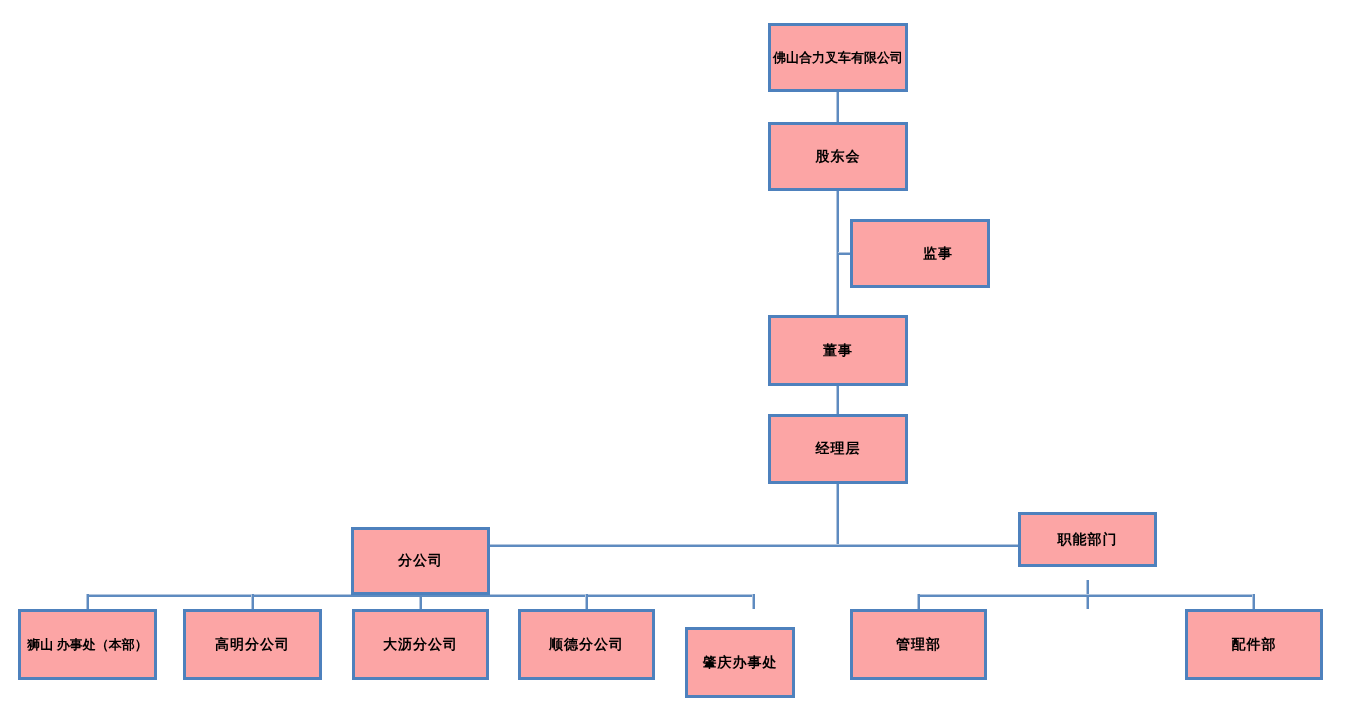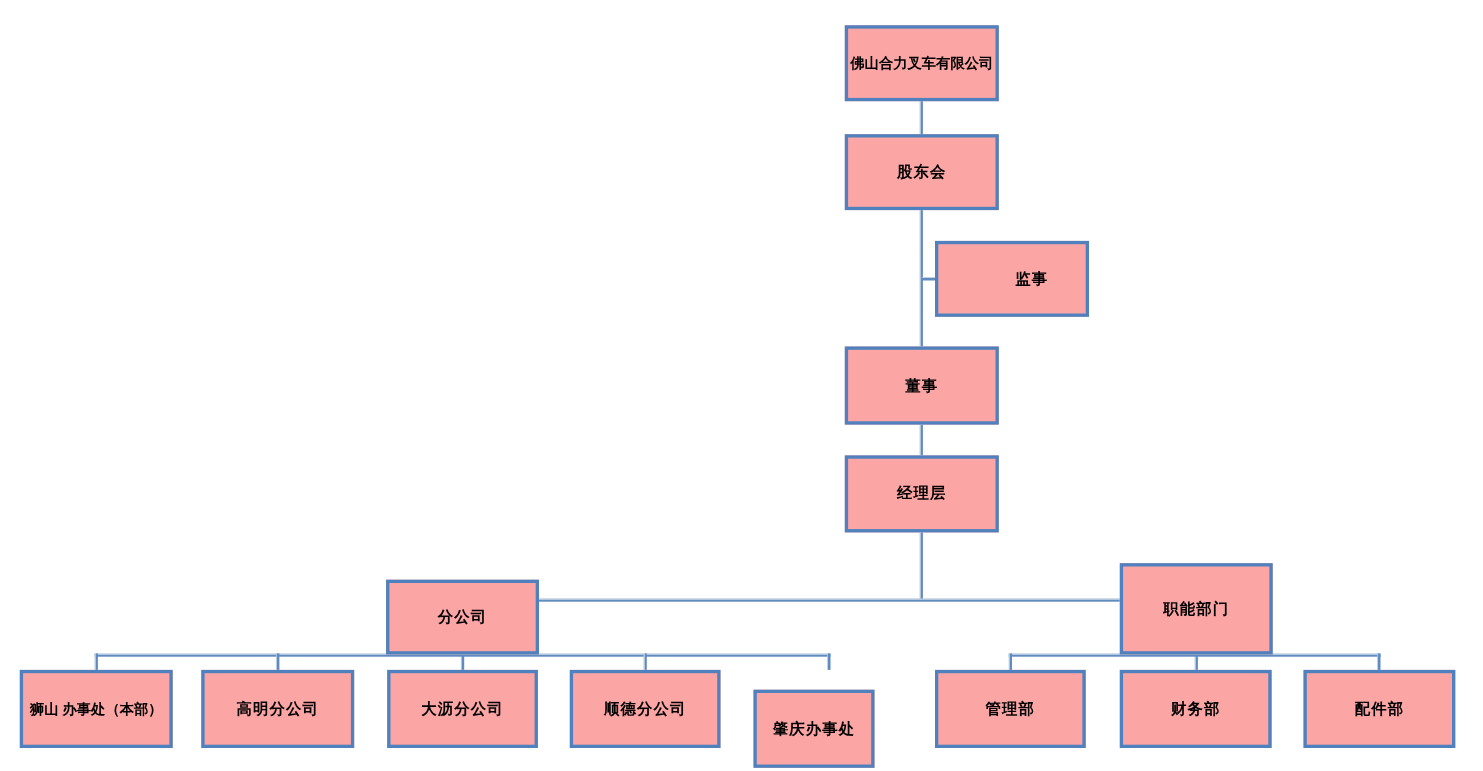--- a/index.html
+++ b/index.html
@@ -78,21 +78,21 @@
   <div class="node" style="left:768px; top:315px; width:140px; height:71px;">
     <span>董事</span>
   </div>
   <div class="node" style="left:768px; top:414px; width:140px; height:70px;">
     <span>经理层</span>
   </div>
 
   <div class="node" style="left:351px;  top:527px; width:139px; height:68px;">
     <span>分公司</span>
   </div>
-  <div class="node" style="left:1018px; top:512px; width:139px; height:83px;">
+  <div class="node" style="left:1018px; top:512px; width:139px; height:55px;">
     <span>职能部门</span>
   </div>
 
   <div class="node small" style="left:18px;   top:609px; width:139px; height:71px;">
     <span>狮山 办事处（本部）</span>
   </div>
   <div class="node" style="left:183px;  top:609px; width:139px; height:71px;">
     <span>高明分公司</span>
   </div>
   <div class="node" style="left:352px;  top:609px; width:137px; height:71px;">
@@ -100,20 +100,17 @@
   </div>
   <div class="node" style="left:518px;  top:609px; width:137px; height:71px;">
     <span>顺德分公司</span>
   </div>
   <div class="node" style="left:685px;  top:627px; width:110px; height:71px;">
     <span>肇庆办事处</span>
   </div>
   <div class="node" style="left:850px;  top:609px; width:137px; height:71px;">
     <span>管理部</span>
   </div>
-  <div class="node" style="left:1018px; top:609px; width:138px; height:71px;">
-    <span>财务部</span>
-  </div>
   <div class="node" style="left:1185px; top:609px; width:138px; height:71px;">
     <span>配件部</span>
   </div>
 
 </div>
 
 </body></html>

